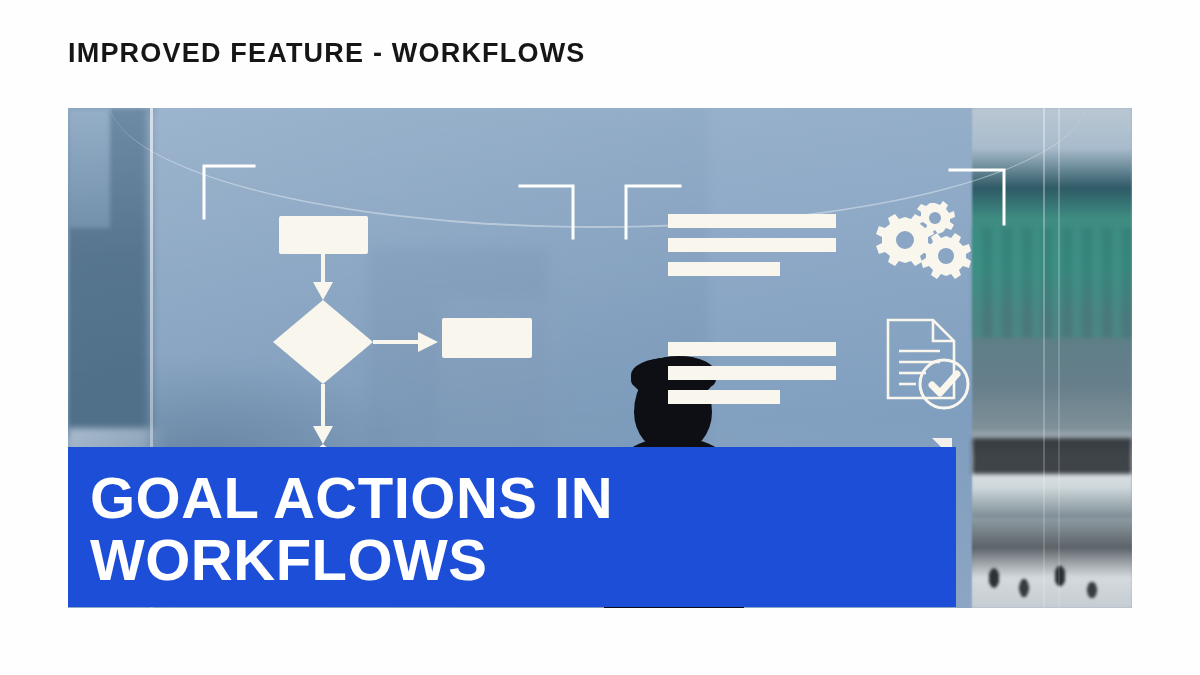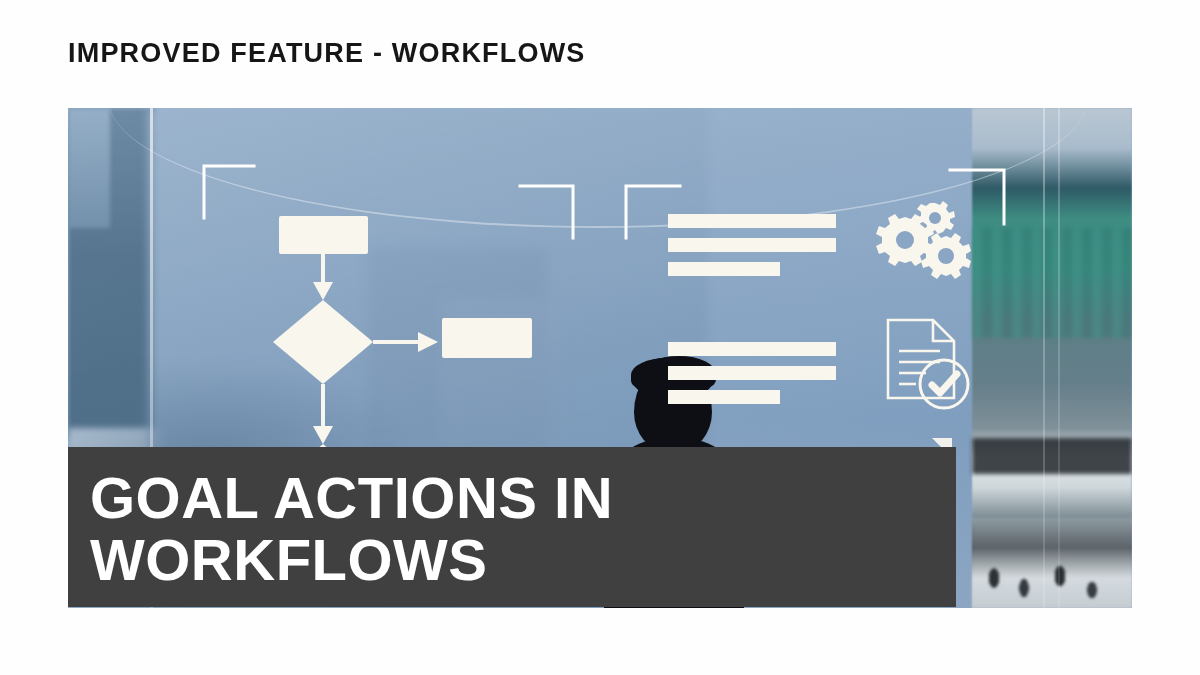--- a/index.html
+++ b/index.html
@@ -149,21 +149,21 @@
     width:140px; height:170px;
     background:#0d0f14;
     border-radius:58px 58px 0 0;
   }
 
   
   .banner {
     position:absolute;
     left:68px; top:447px;
     width:888px; height:160px;
-    background:#404040;
+    background:#1d4ed8;
   }
   .banner .headline {
     position:absolute;
     left:22px; top:20px;
     color:#ffffff;
     font-size:58px;
     font-weight:800;
     line-height:62px;
     letter-spacing:0.5px;
     text-transform:uppercase;

